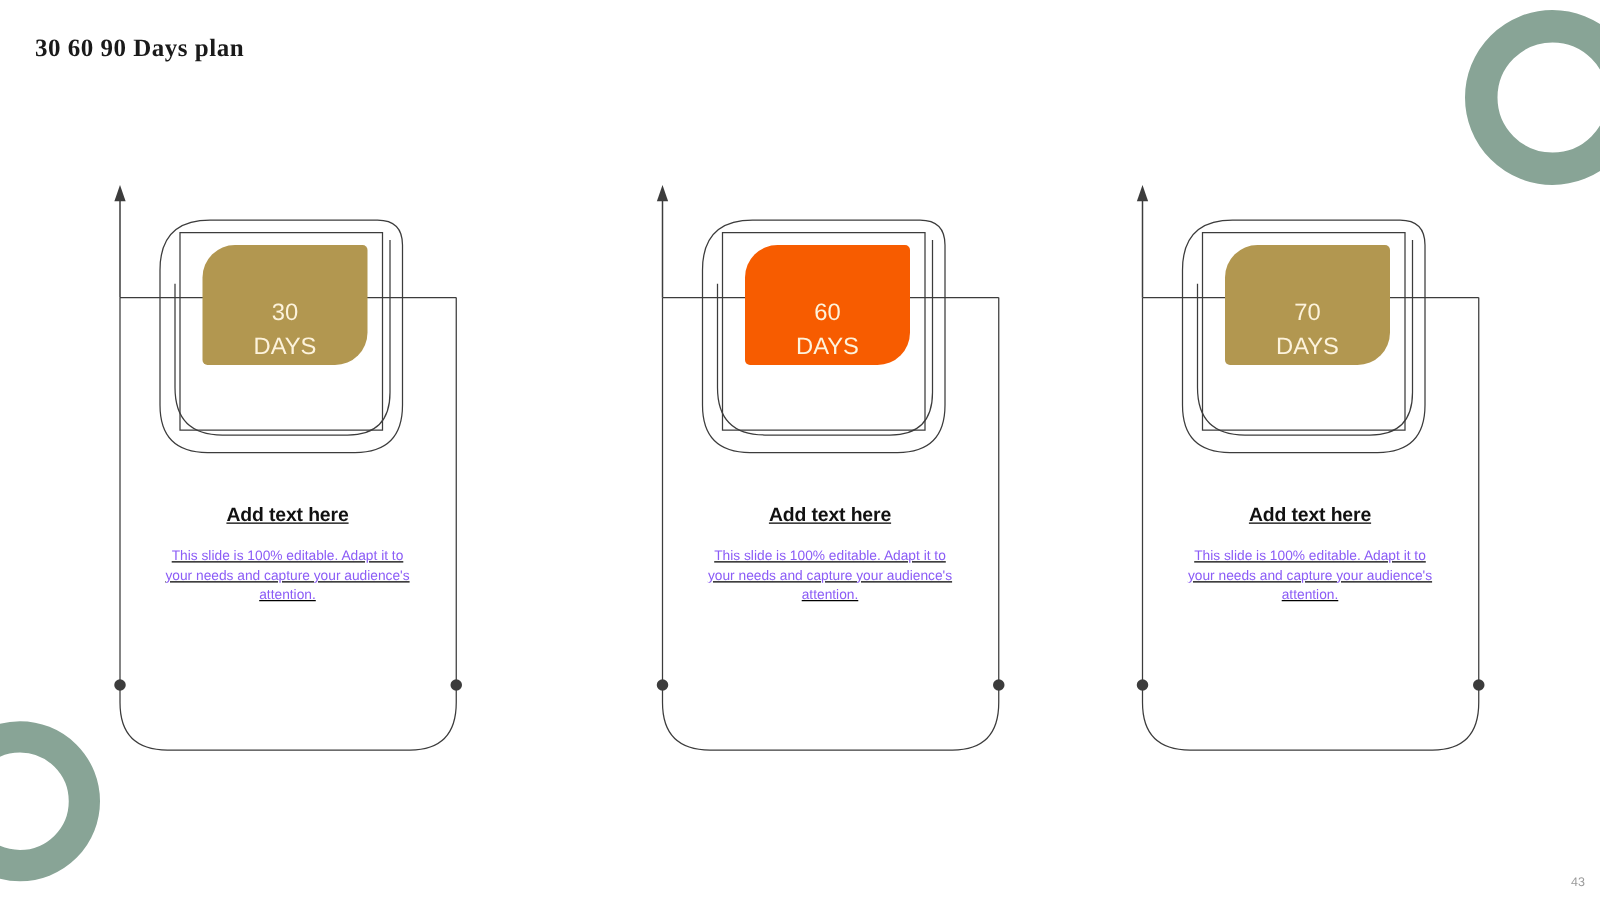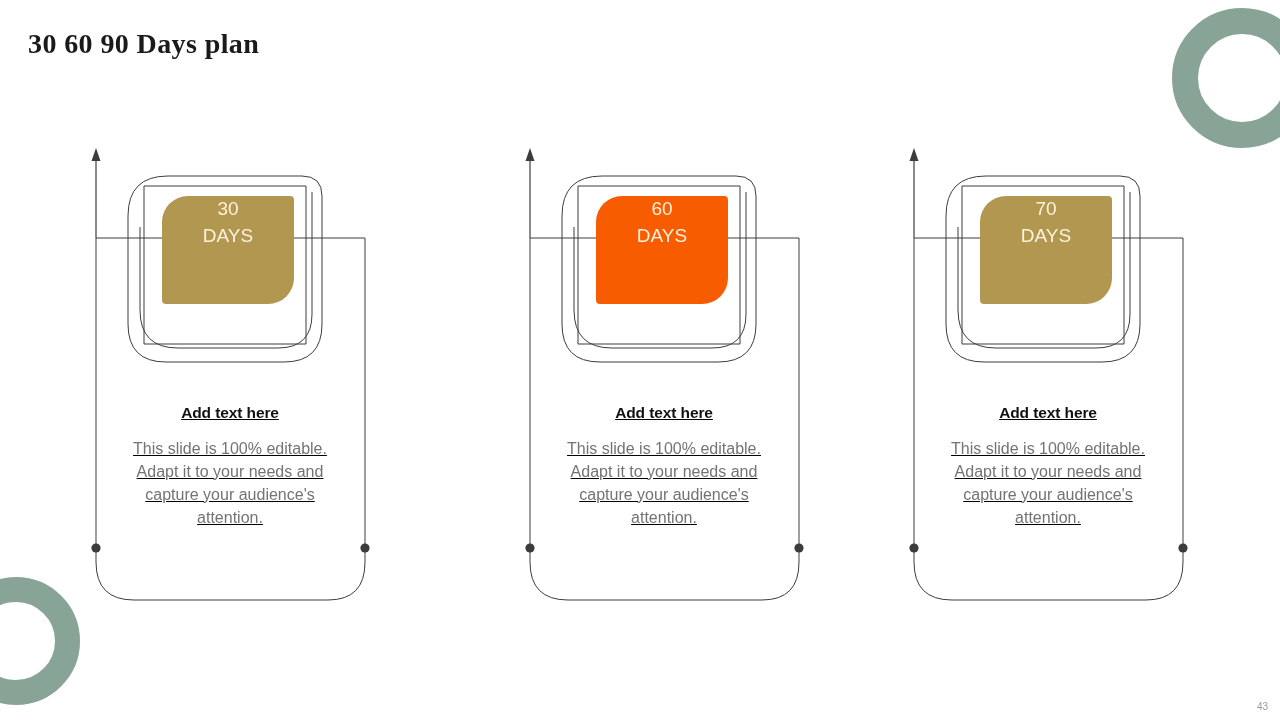--- a/index.html
+++ b/index.html
@@ -38,21 +38,21 @@
     bottom: 15px;
   }
 
   
   .page-title {
     position: absolute;
     left: 28px;
     top: 28px;
     font-family: "Liberation Serif", serif;
     font-weight: bold;
-    font-size: 28px;
+    font-size: 20px;
     letter-spacing: 0.4px;
     color: #1a1a1a;
     white-space: nowrap;
   }
 
   
   .page-number {
     position: absolute;
     right: 12px;
     bottom: 8px;
@@ -86,29 +86,29 @@
     height: 720px;
     overflow: visible;
   }
 
   
   .badge {
     position: absolute;
     left: 122px;
     top: 196px;
     width: 132px;
-    height: 108px;
+    height: 96px;
     border-top-left-radius: 26px;
     border-top-right-radius: 4px;
     border-bottom-right-radius: 26px;
     border-bottom-left-radius: 4px;
     display: flex;
     flex-direction: column;
     align-items: center;
-    justify-content: flex-start;
+    justify-content: flex-end;
     color: #fdf3dc;
     font-size: 19px;
     line-height: 1.42;
     text-align: center;
   }
   .badge .num { display: block; }
   .badge .unit { display: block; }
 
   
   .text-block {
@@ -120,23 +120,23 @@
     text-decoration: underline;
   }
   .heading {
     font-size: 15.5px;
     font-weight: bold;
     color: #111111;
     letter-spacing: -0.1px;
   }
   .body-text {
     margin-top: 16px;
-    font-size: 16px;
+    font-size: 11px;
     line-height: 1.43;
-    color: #737373;
+    color: #8b5cf6;
     padding: 0 55px;
   }
 </style>
 </head>
 <body>
 
 <div class="ring ring-top-right" style="border-color: rgb(136, 164, 150);"></div>
 <div class="ring ring-bottom-left" style="border-color: rgb(136, 164, 150);"></div>
 
 <div class="page-title">30 60 90 Days plan</div>

